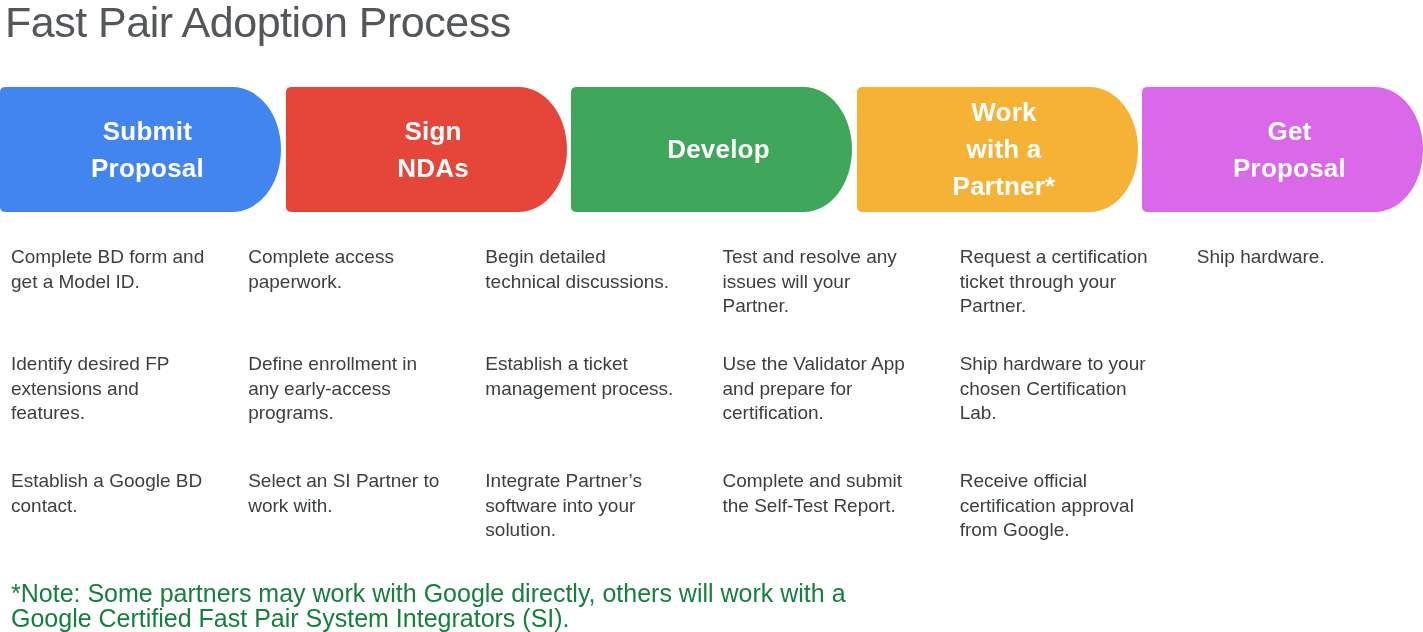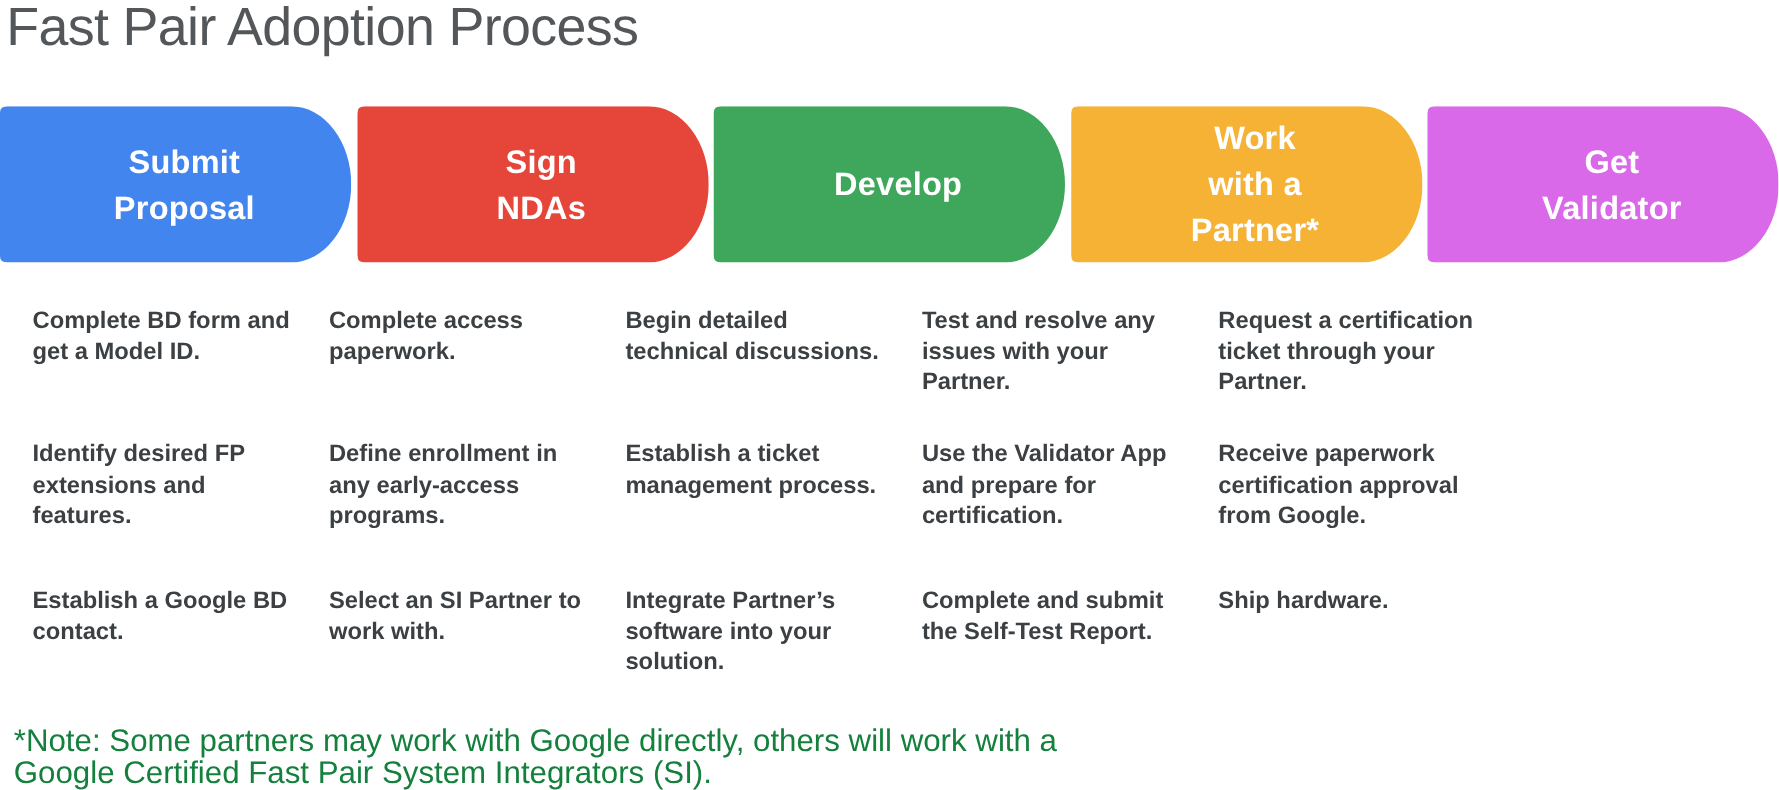--- a/index.html
+++ b/index.html
@@ -18,25 +18,26 @@
     font-size: 43px;
     font-weight: 400;
     color: #54575a;
     letter-spacing: -0.5px;
     line-height: 1.2;
     white-space: nowrap;
   }
   .band {
     position: absolute;
     left: 0;
-    top: 85px;
+    top: 98px;
     width: 1423px;
     height: 103px;
     display: flex;
     gap: 4.5px;
+    align-items: center;
   }
   .stage {
     position: relative;
     flex: 1 1 0;
     height: 125px;
   }
   .stage svg {
     position: absolute;
     inset: 0;
     width: 100%;
@@ -62,27 +63,26 @@
     position: absolute;
     left: 0;
     top: 245px;
     width: 1423px;
     display: grid;
     grid-template-columns: repeat(6, 1fr);
     grid-template-rows: 107px 117px auto;
     grid-auto-flow: column;
   }
   .cell {
-    padding-left: 26px;
+    padding-left: 11px;
     padding-right: 4px;
     font-size: 19px;
     line-height: 24.5px;
     color: #3c4043;
     white-space: pre-line;
-    font-weight: bold;
   }
   .note {
     position: absolute;
     left: 11px;
     top: 581px;
     font-size: 25px;
     line-height: 25px;
     color: #15803d;
     white-space: pre-line;
   }
@@ -121,21 +121,21 @@
       </svg>
       <div class="stage-label">Work
 with a
 Partner*</div>
     </div>
     <div class="stage">
       <svg viewBox="0 0 233 125" preserveAspectRatio="none">
         <path d="M 5 0 L 193 0 A 40 62.5 0 0 1 193 125 L 5 125 Q 0 125 0 120 A 32 57.5 0 0 1 0 5 Q 0 0 5 0 Z" fill="#D969E9"></path>
       </svg>
       <div class="stage-label">Get
-Validator</div>
+Proposal</div>
     </div>
   </div>
 
   <div class="grid">
     <div class="cell">Complete BD form and
 get a Model ID.</div>
     <div class="cell">Identify desired FP
 extensions and
 features.</div>
     <div class="cell">Establish a Google BD
@@ -148,31 +148,34 @@
     <div class="cell">Select an SI Partner to
 work with.</div>
     <div class="cell">Begin detailed
 technical discussions.</div>
     <div class="cell">Establish a ticket
 management process.</div>
     <div class="cell">Integrate Partner’s
 software into your
 solution.</div>
     <div class="cell">Test and resolve any
-issues with your
+issues will your
 Partner.</div>
     <div class="cell">Use the Validator App
 and prepare for
 certification.</div>
     <div class="cell">Complete and submit
 the Self-Test Report.</div>
     <div class="cell">Request a certification
 ticket through your
 Partner.</div>
-    <div class="cell">Receive paperwork
+    <div class="cell">Ship hardware to your
+chosen Certification
+Lab.</div>
+    <div class="cell">Receive official
 certification approval
 from Google.</div>
     <div class="cell">Ship hardware.</div>
   </div>
 
   <div class="note">*Note: Some partners may work with Google directly, others will work with a
 Google Certified Fast Pair System Integrators (SI).</div>
 
 </div>
 

